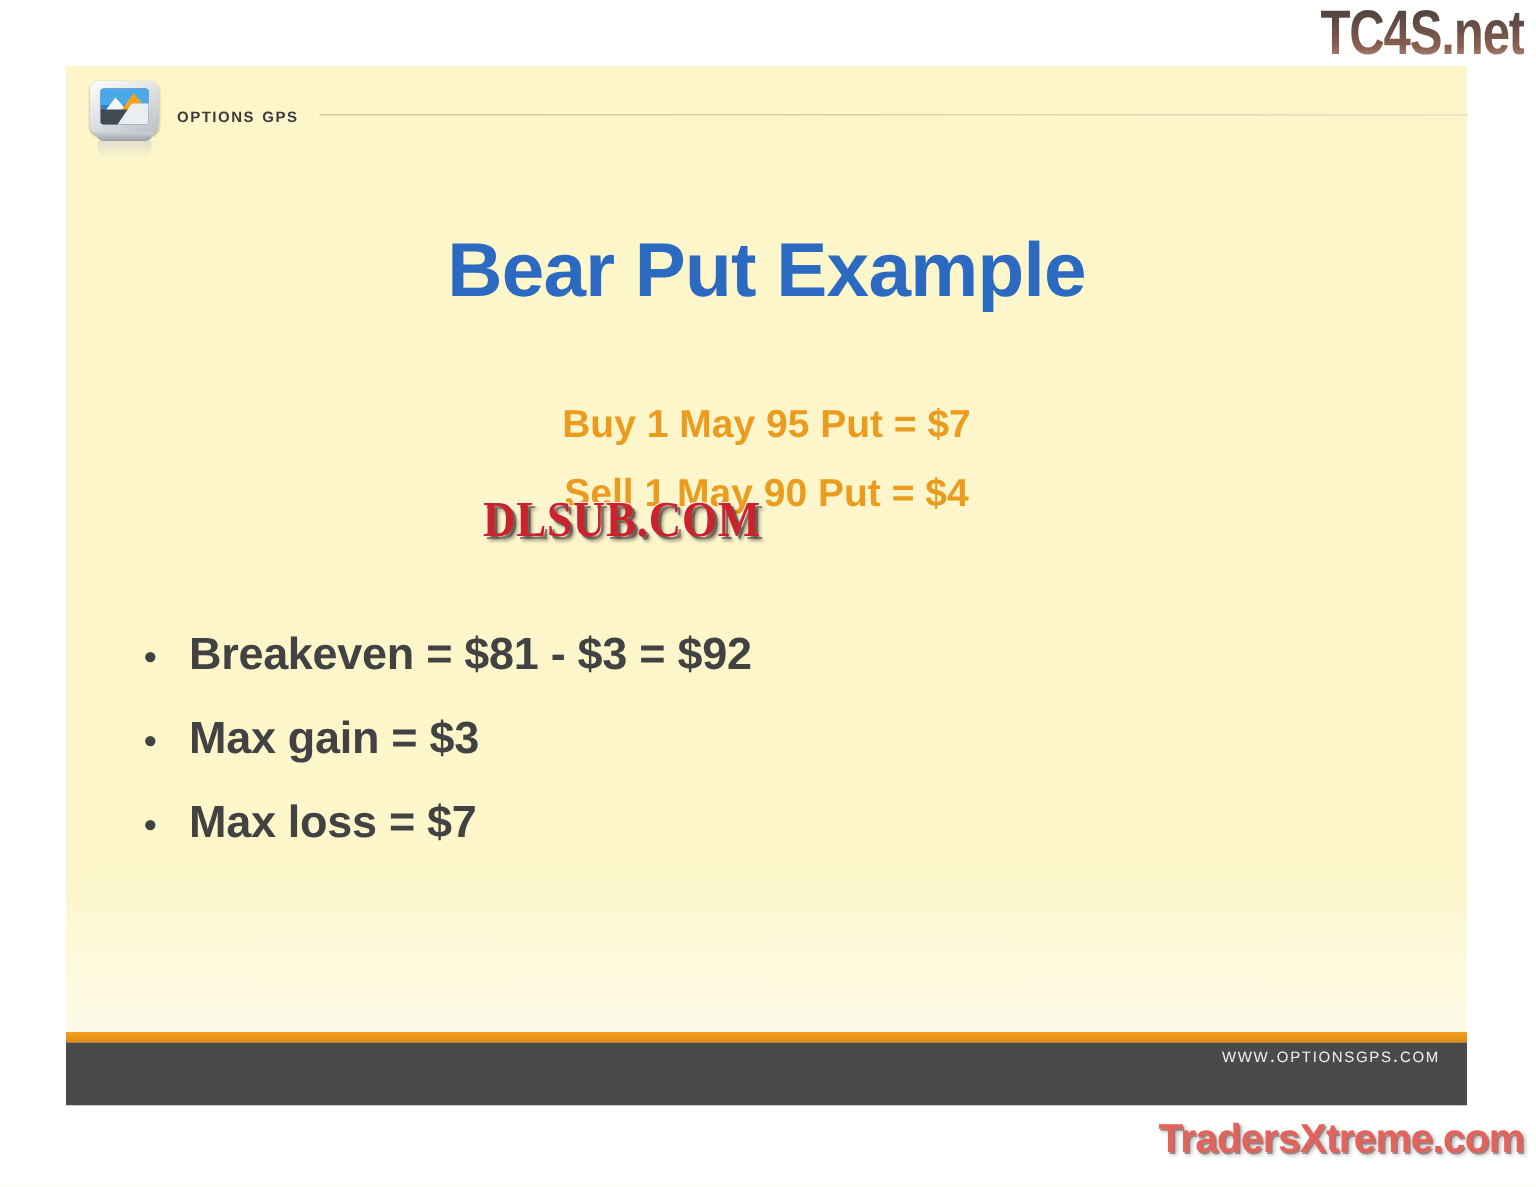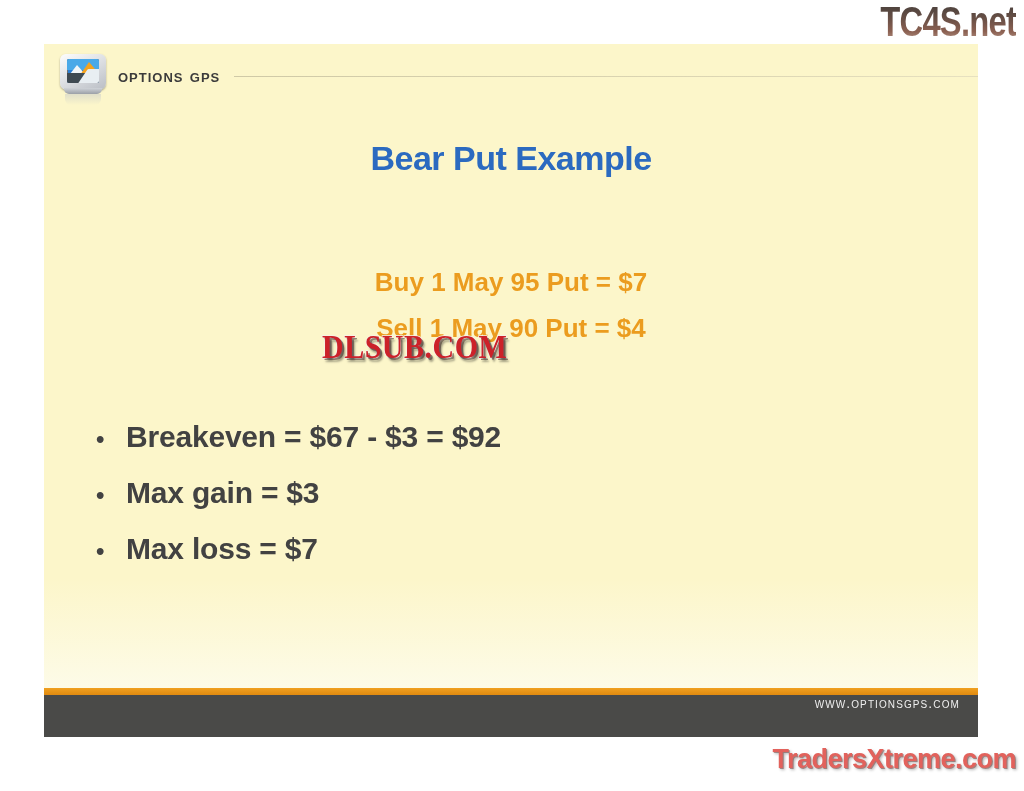--- a/index.html
+++ b/index.html
@@ -143,21 +143,21 @@
     top: 40px;
     width: 36px;
     height: 11px;
     border-radius: 0 0 6px 6px;
     background: linear-gradient(180deg, rgba(190,195,202,0.45), rgba(190,195,202,0));
   }
   .wordmark {
     margin-left: 12px;
     font-family: "Liberation Sans", sans-serif;
     font-weight: bold;
-    font-size: 19px;
+    font-size: 14px;
     letter-spacing: 1px;
     color: #3b3b3b;
     font-variant: small-caps;
     text-transform: lowercase;
     white-space: nowrap;
     flex: 0 0 auto;
   }
   .wordmark::first-letter { }
   .header-rule {
     flex: 1 1 auto;
@@ -169,21 +169,21 @@
 
   
   .slide-title {
     position: absolute;
     left: 0;
     right: 0;
     top: 72px;
     text-align: center;
     font-family: "Liberation Sans", sans-serif;
     font-weight: bold;
-    font-size: 34px;
+    font-size: 51px;
     letter-spacing: -0.5px;
     color: #2b6ac0;
   }
 
   
   .trade-lines {
     position: absolute;
     left: 0;
     right: 0;
     top: 215px;
@@ -330,21 +330,21 @@
   <h1 class="slide-title">Bear Put Example</h1>
 
   <div class="trade-lines">
     <div class="trade-line">Buy 1 May 95 Put = $7</div>
     <div class="trade-line">Sell 1 May 90 Put = $4</div>
   </div>
 
   <ul class="bullet-list">
     <li class="bullet-item">
       <span class="bullet-dot">•</span>
-      <span>Breakeven = $67 - $3 = $92</span>
+      <span>Breakeven = $81 - $3 = $92</span>
     </li>
     <li class="bullet-item">
       <span class="bullet-dot">•</span>
       <span>Max gain = $3</span>
     </li>
     <li class="bullet-item">
       <span class="bullet-dot">•</span>
       <span>Max loss = $7</span>
     </li>
   </ul>

